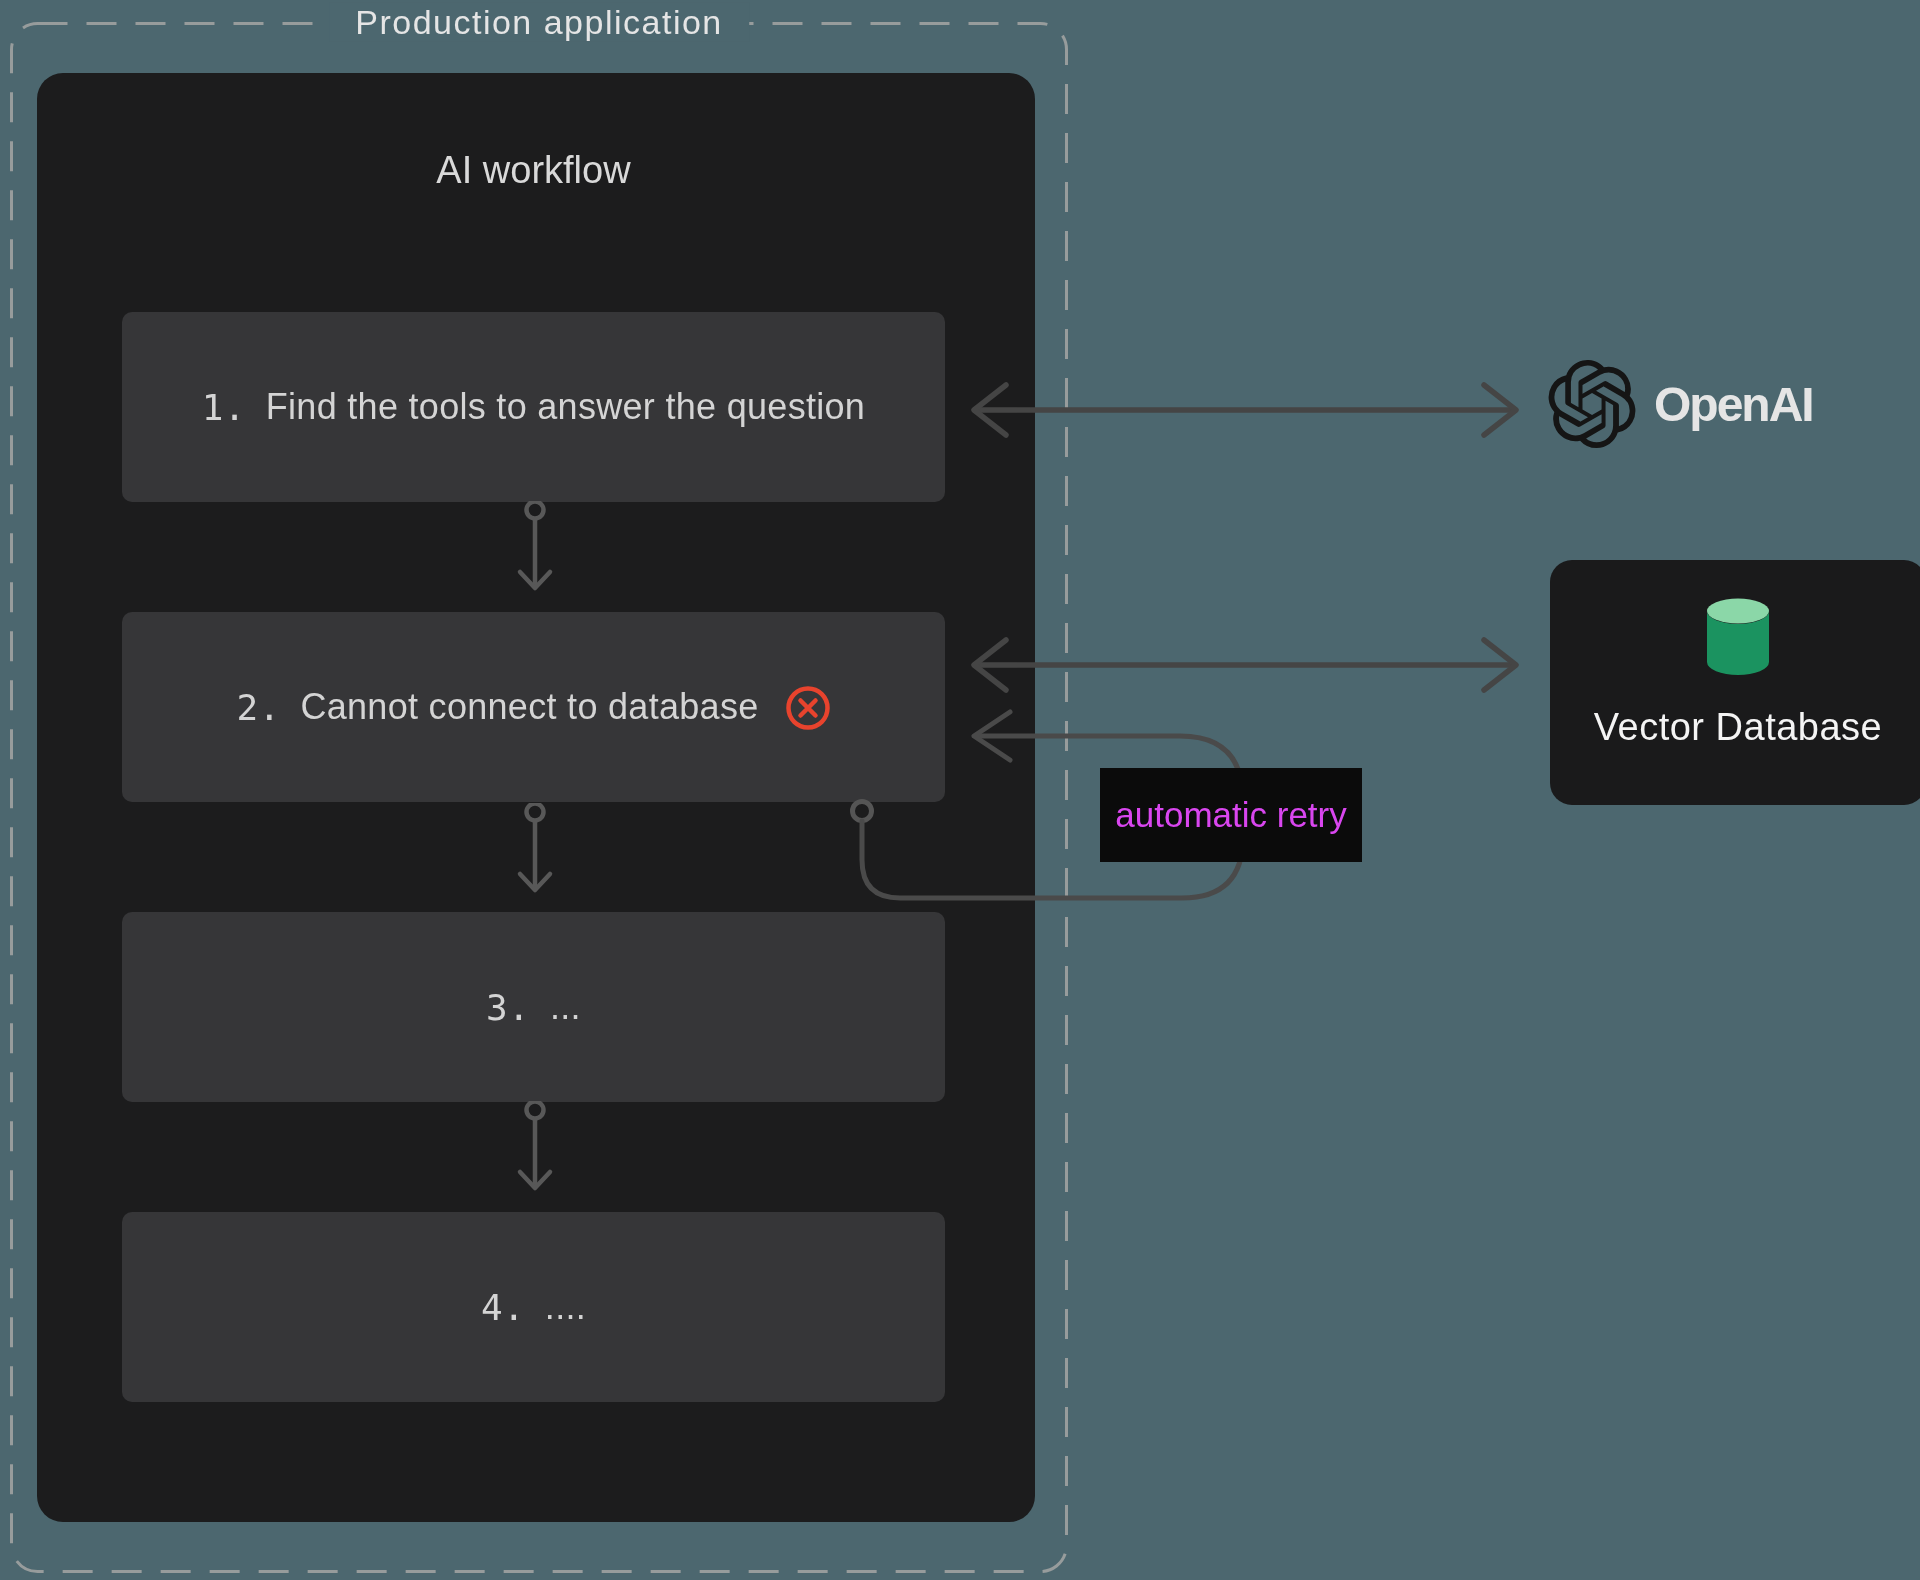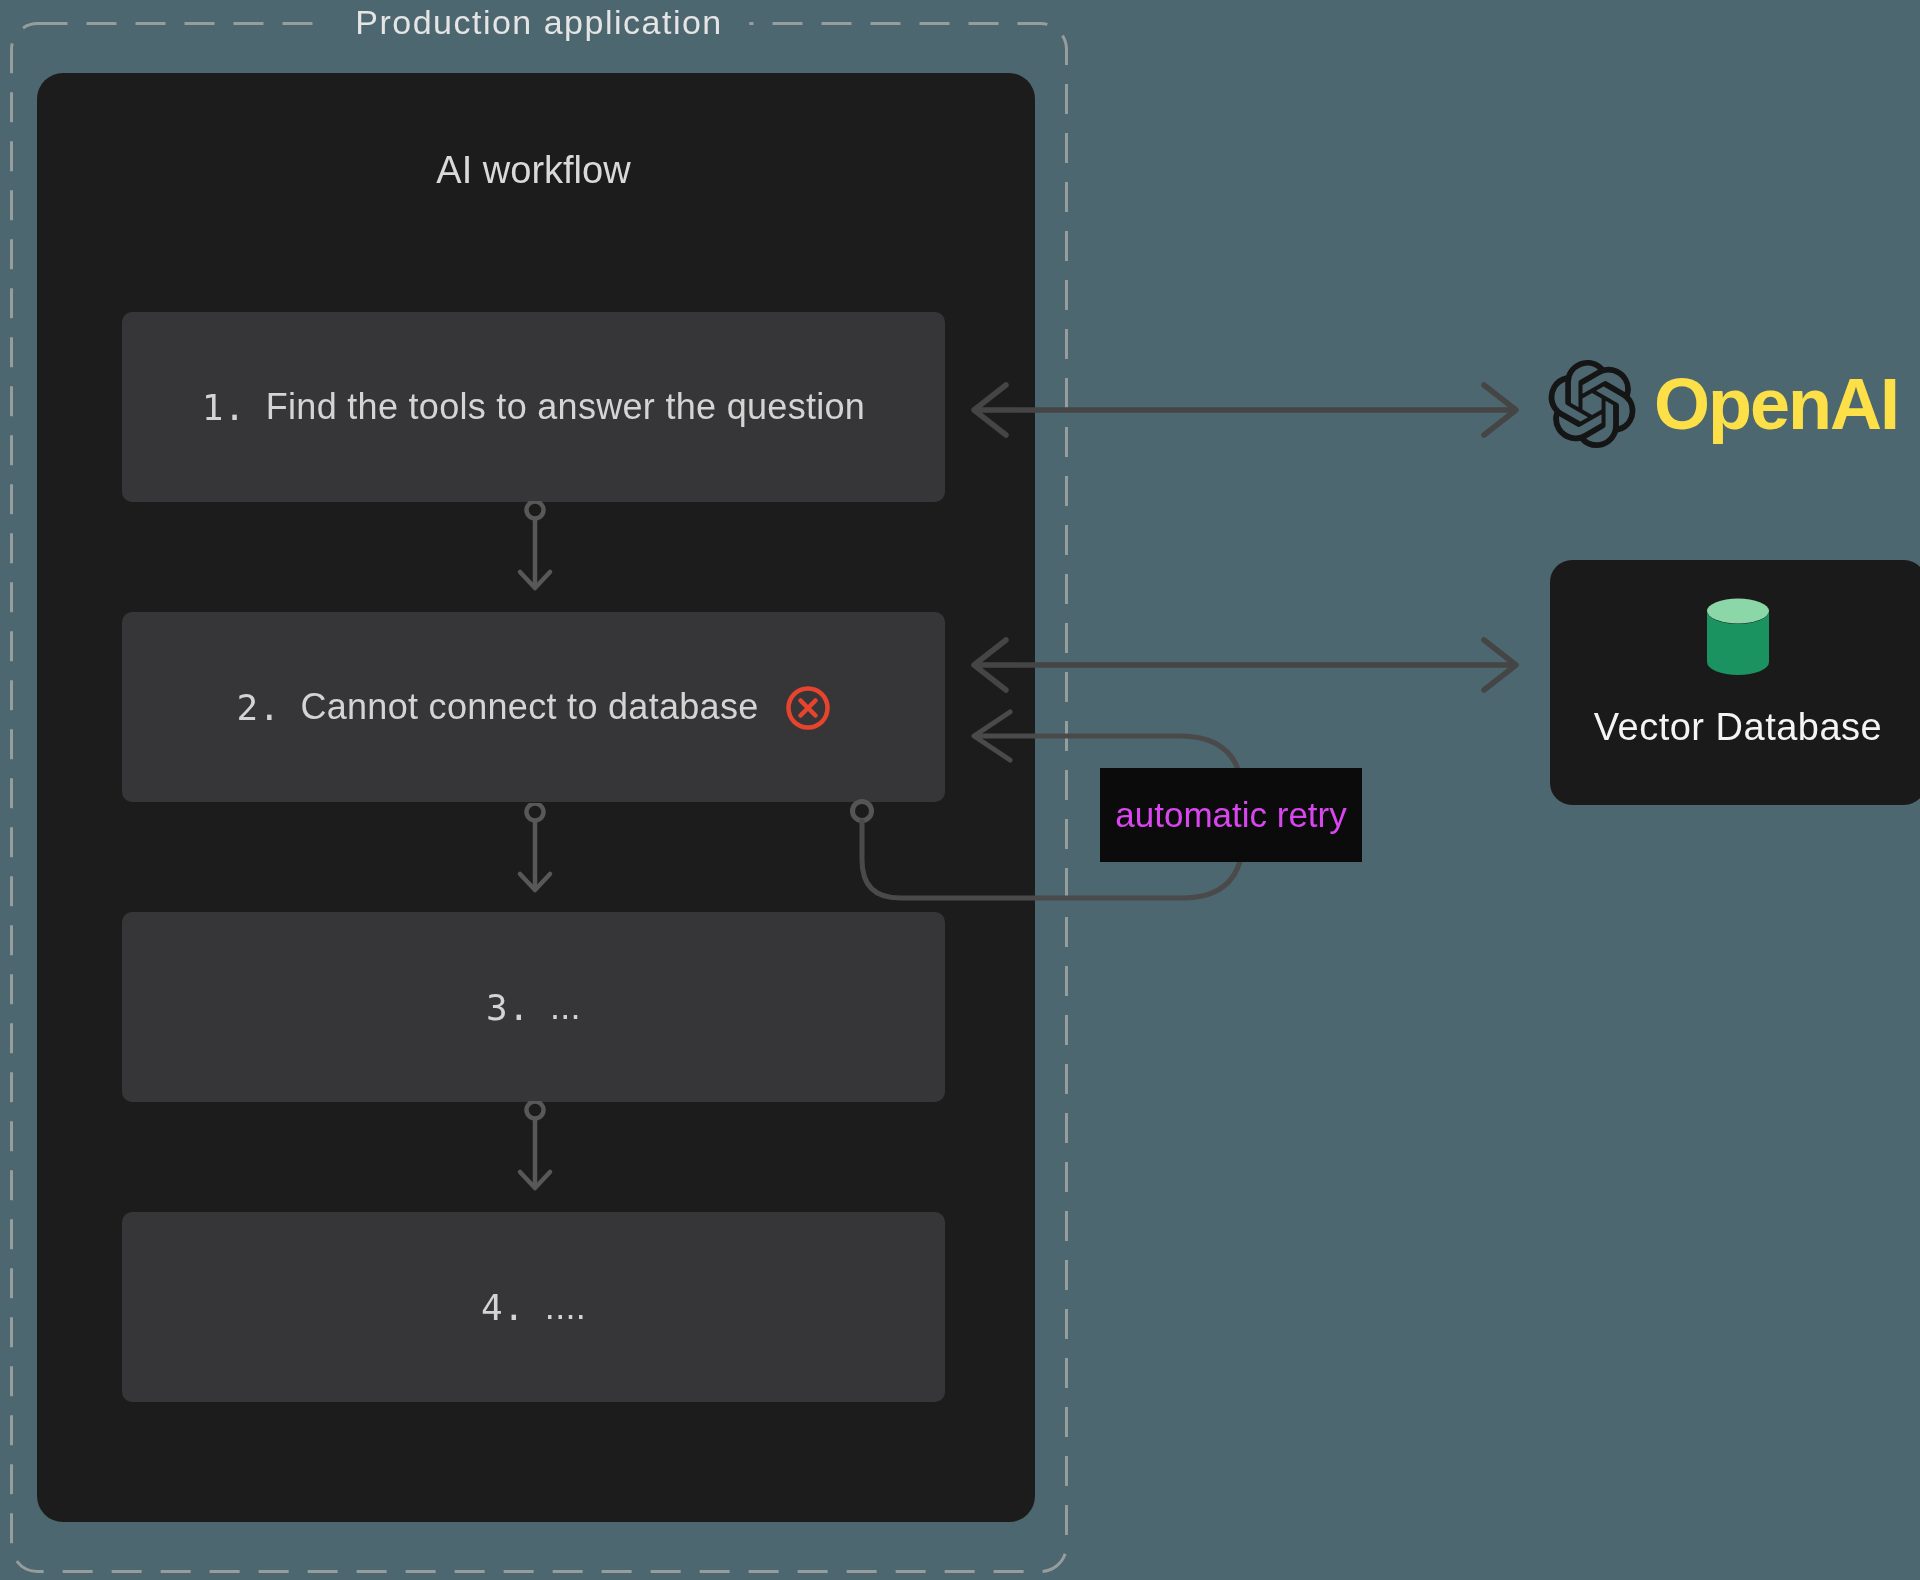--- a/index.html
+++ b/index.html
@@ -53,21 +53,21 @@
     display:flex;align-items:center;justify-content:center;white-space:nowrap;
     z-index:3;
   }
 
   
   .openai{
     position:absolute;left:1548px;top:358px;height:92px;
     display:flex;align-items:center;gap:18px;z-index:2;
   }
   .openai-word{
-    color:#fde047;font-size:72px;font-weight:700;letter-spacing:-2px;
+    color:#e5e5e5;font-size:48px;font-weight:700;letter-spacing:-2px;
     white-space:nowrap;
   }
 
   
   .vdb-card{
     position:absolute;left:1550px;top:560px;width:376px;height:245px;
     background:#1A1A1B;border-radius:22px;z-index:2;
   }
   .vdb-icon{position:absolute;left:50%;top:38px;transform:translateX(-50%);}
   .vdb-label{

